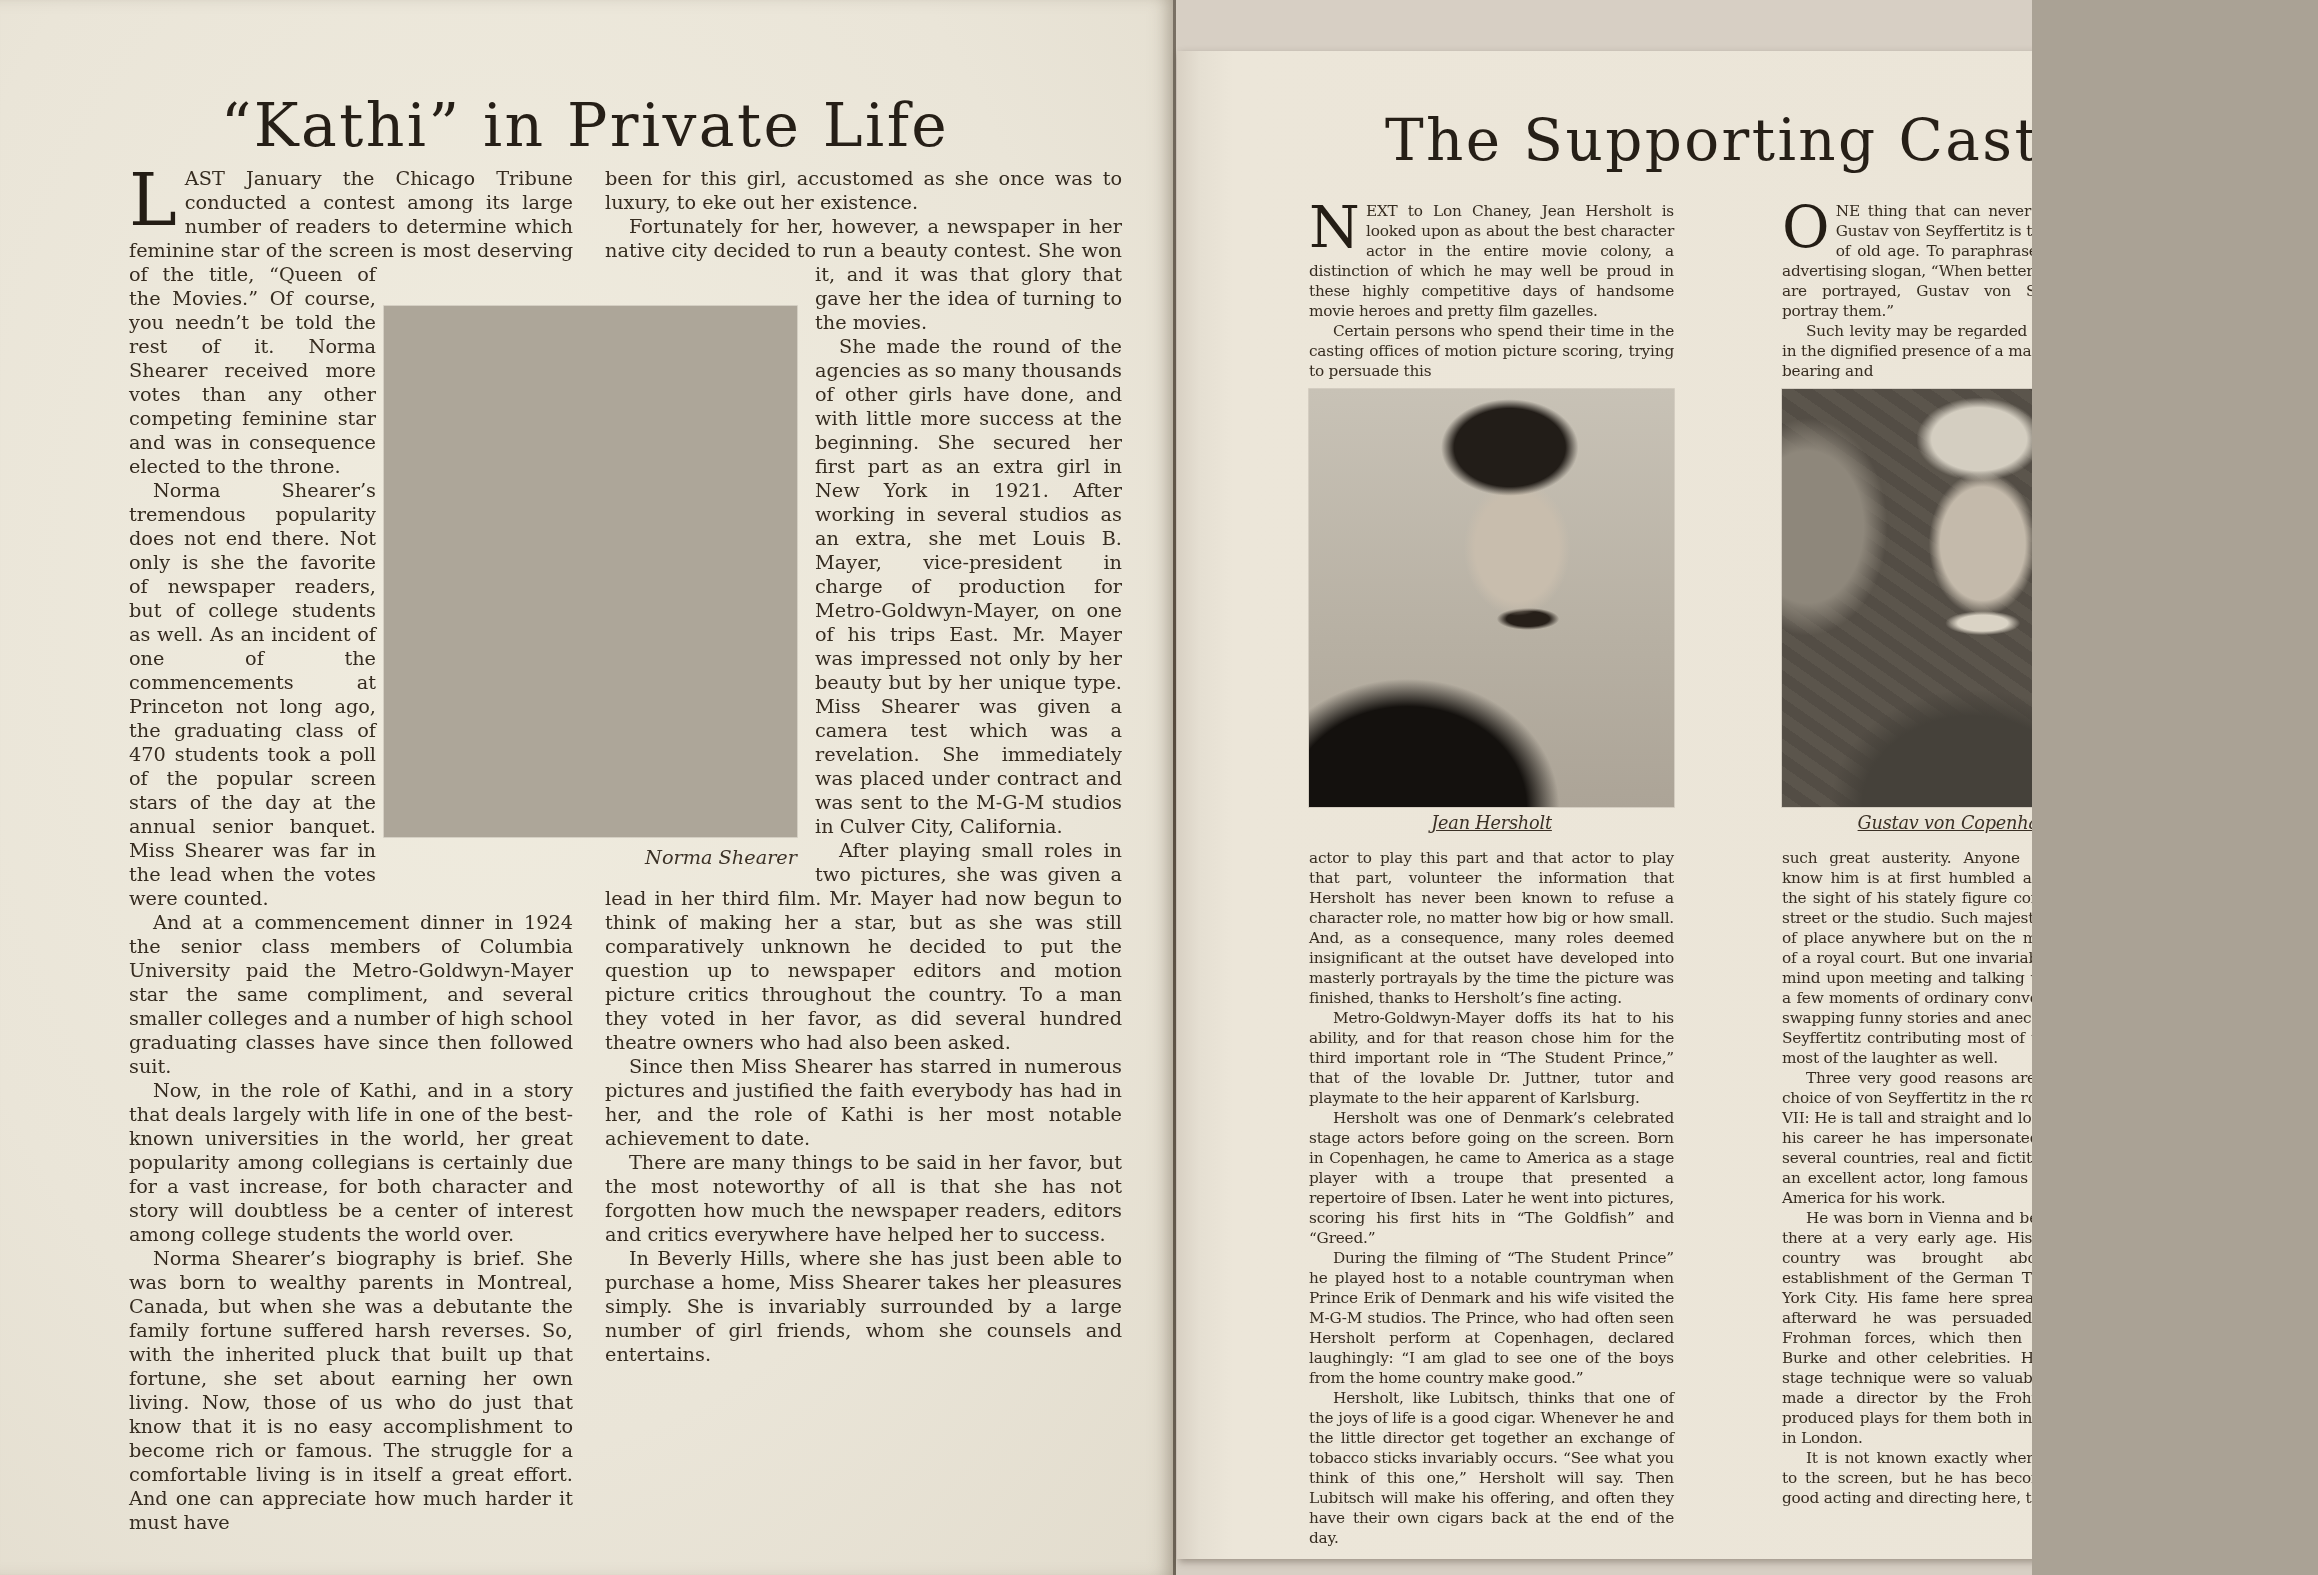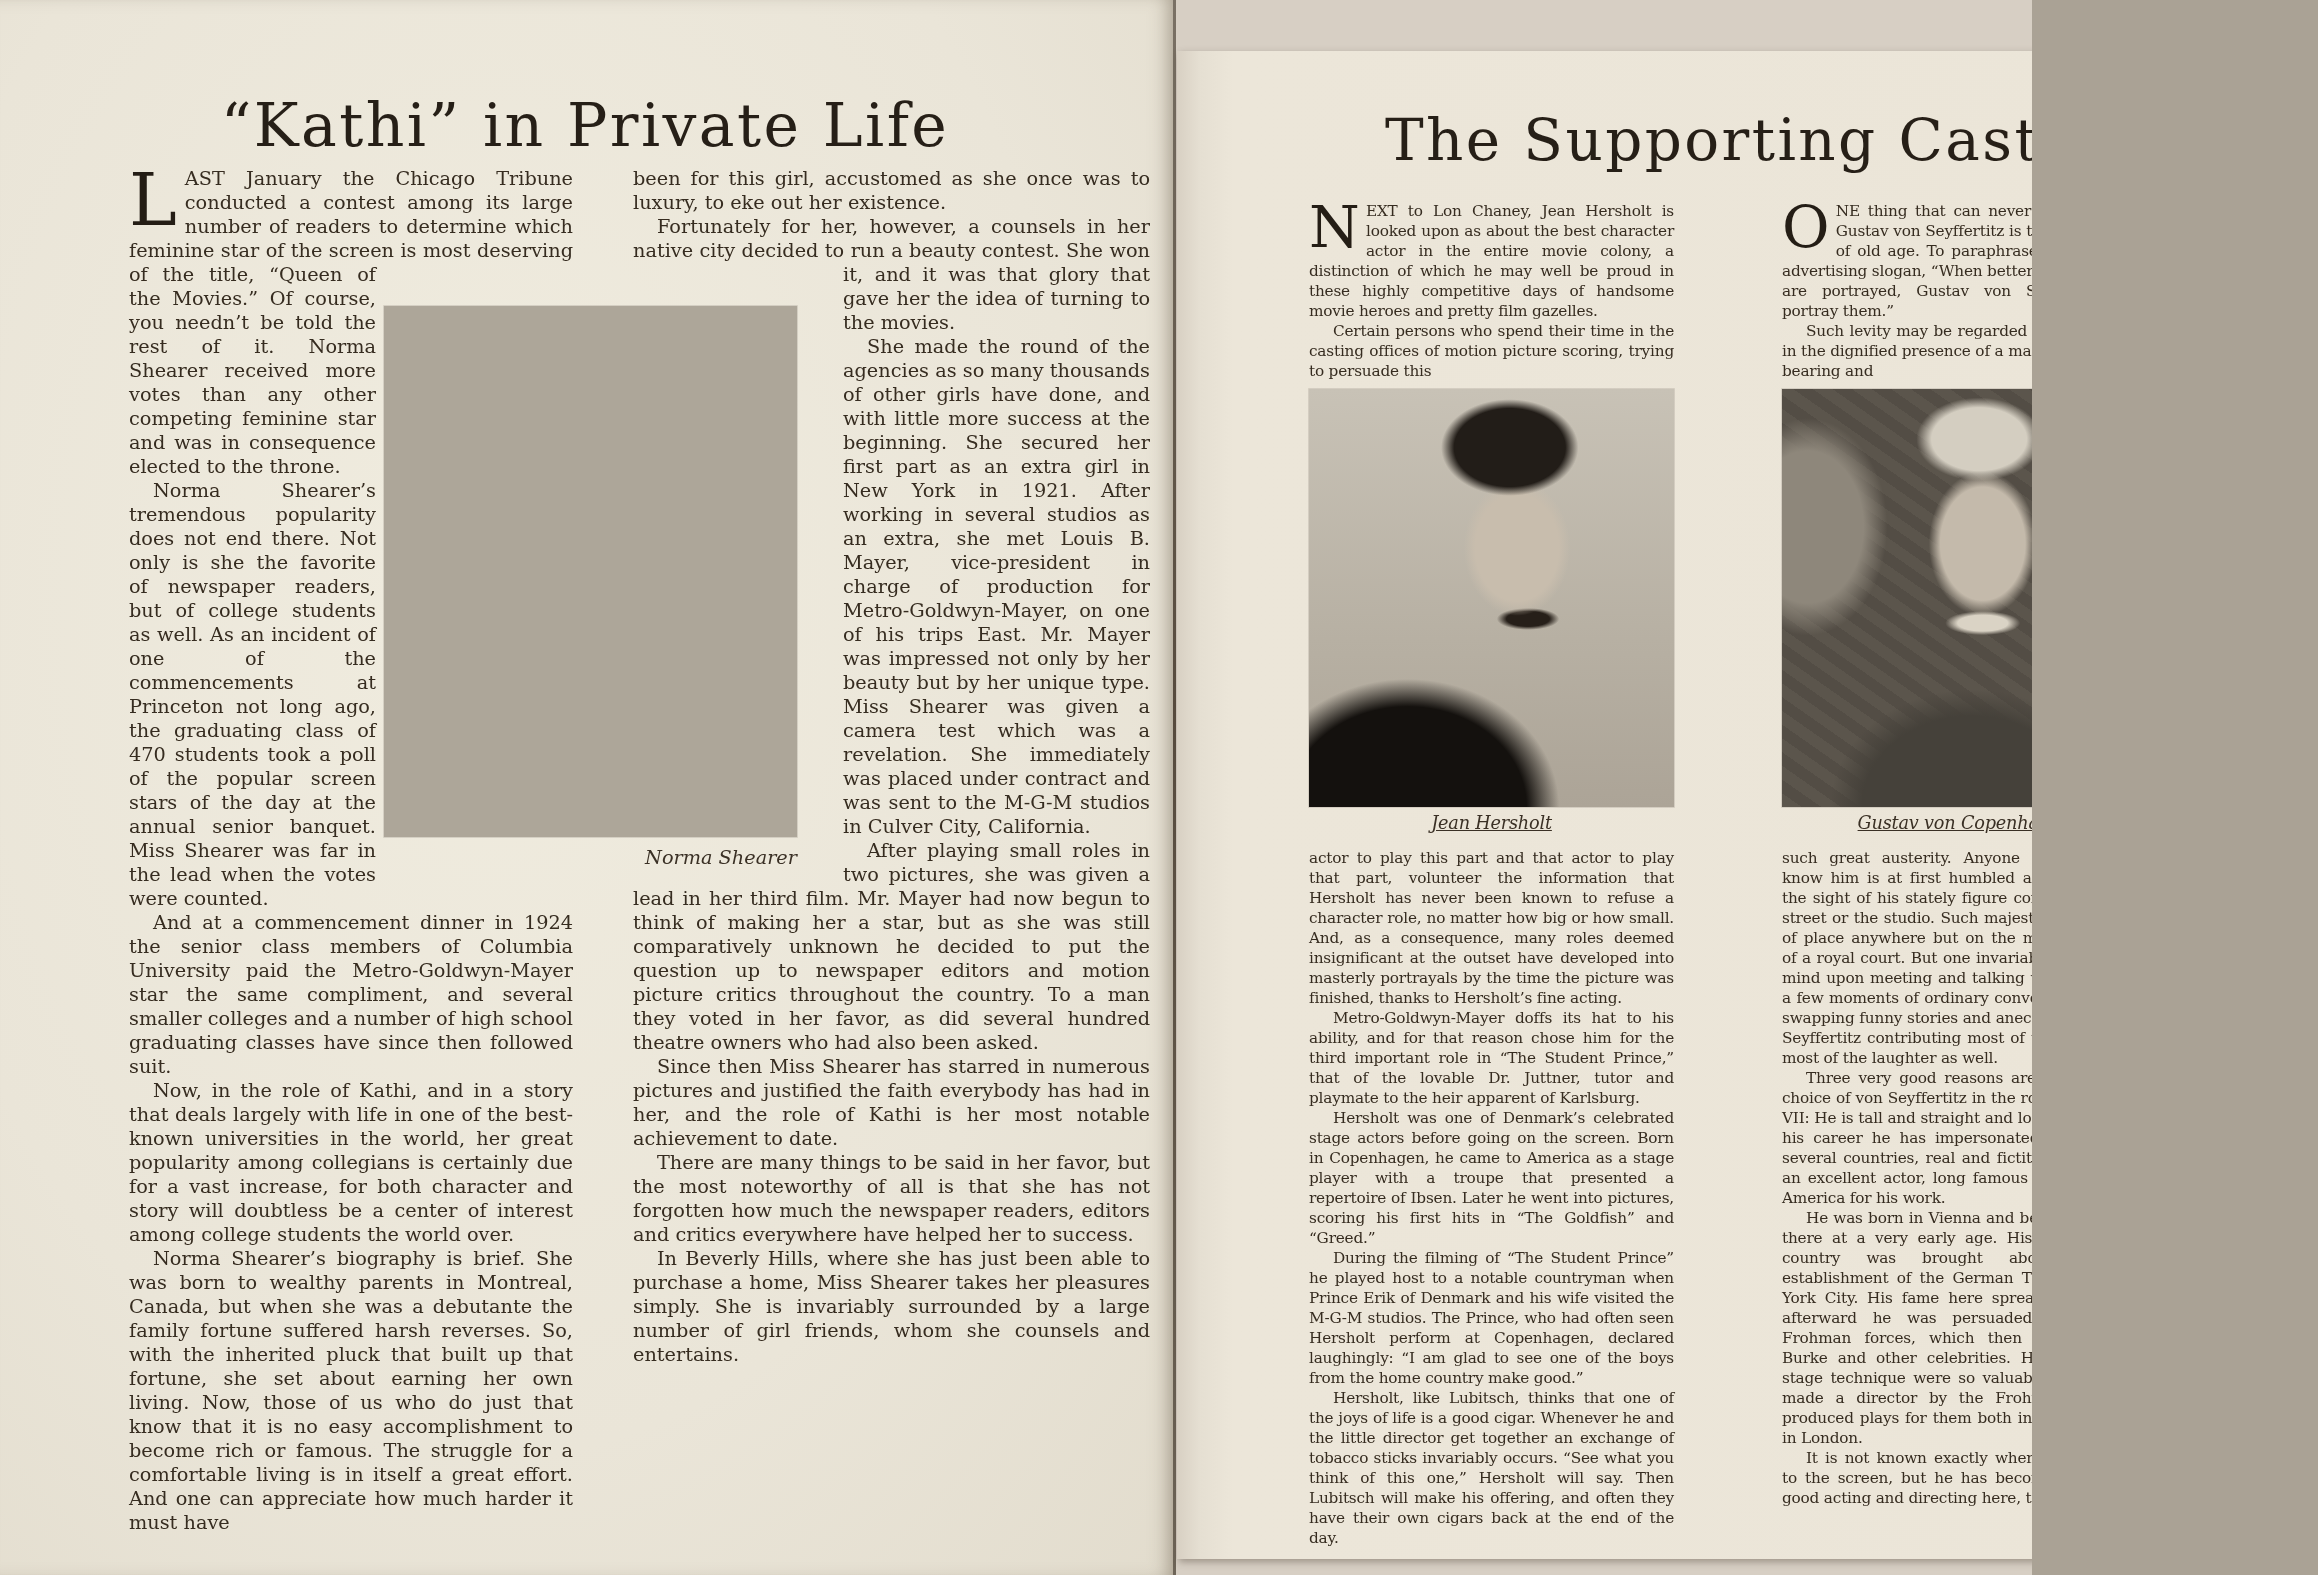--- a/index.html
+++ b/index.html
@@ -29,21 +29,21 @@
   .title {
     position:absolute; text-align:center; color:#261f17;
     letter-spacing:2.4px; white-space:nowrap;
   }
   .title-left  { left:48px;   top:90px; width:1074px; font-size:60px; }
   .title-right { left:1225px; top:106px; width:975px; font-size:58px; }
   
   .col { position:absolute; text-align:justify; }
   .lcol { font-size:19.3px; line-height:24px; }
   .lcol1 { left:129px; top:167px; width:444px; }
-  .lcol2 { left:633px; top:167px; width:517px; }
+  .lcol2 { left:605px; top:167px; width:517px; }
   .rcol { font-size:15.3px; line-height:20px; letter-spacing:-0.2px; }
   .rcol1 { left:1309px; top:201px; width:365px; }
   .rcol2 { left:1782px; top:201px; width:365px; }
   p.para { margin:0; text-indent:24px; }
   p.cont { text-indent:0; }
   .cont-list p:first-child { text-indent:0; }
   .dropcap {
     float:left; font-size:72px; line-height:56px;
     padding:4.8px 8px 0 0; color:#241d15;
   }
@@ -110,21 +110,21 @@
         <p class="para">Now, in the role of Kathi, and in a story that deals largely with life in one of the best-known universities in the world, her great popularity among collegians is certainly due for a vast increase, for both character and story will doubtless be a center of interest among college students the world over.</p>
         <p class="para">Norma Shearer’s biography is brief. She was born to wealthy parents in Montreal, Canada, but when she was a debutante the family fortune suffered harsh reverses. So, with the inherited pluck that built up that fortune, she set about earning her own living. Now, those of us who do just that know that it is no easy accomplishment to become rich or famous. The struggle for a comfortable living is in itself a great effort. And one can appreciate how much harder it must have</p>
       </div>
   </div>
 
   <div class="photo photo-norma"></div>
   <div class="caption caption-norma">Norma Shearer</div>
 
   <div class="col lcol lcol2">
     <p class="para cont">been for this girl, accustomed as she once was to luxury, to eke out her existence.</p>
-    <p class="para"><span>Fortunately for her, however, a counsels in her native city decided to run a beauty </span><span class="spacer-left"></span><span>contest. She won it, and it was that glory that gave her the idea of turning to the movies.</span></p>
+    <p class="para"><span>Fortunately for her, however, a newspaper in her native city decided to run a beauty </span><span class="spacer-left"></span><span>contest. She won it, and it was that glory that gave her the idea of turning to the movies.</span></p>
     <p class="para">She made the round of the agencies as so many thousands of other girls have done, and with little more success at the beginning. She secured her first part as an extra girl in New York in 1921. After working in several studios as an extra, she met Louis B. Mayer, vice-president in charge of production for Metro-Goldwyn-Mayer, on one of his trips East. Mr. Mayer was impressed not only by her beauty but by her unique type. Miss Shearer was given a camera test which was a revelation. She immediately was placed under contract and was sent to the M-G-M studios in Culver City, California.</p>
     <div>
         <p class="para">After playing small roles in two pictures, she was given a lead in her third film. Mr. Mayer had now begun to think of making her a star, but as she was still comparatively unknown he decided to put the question up to newspaper editors and motion picture critics throughout the country. To a man they voted in her favor, as did several hundred theatre owners who had also been asked.</p>
         <p class="para">Since then Miss Shearer has starred in numerous pictures and justified the faith everybody has had in her, and the role of Kathi is her most notable achievement to date.</p>
         <p class="para">There are many things to be said in her favor, but the most noteworthy of all is that she has not forgotten how much the newspaper readers, editors and critics everywhere have helped her to success.</p>
         <p class="para">In Beverly Hills, where she has just been able to purchase a home, Miss Shearer takes her pleasures simply. She is invariably surrounded by a large number of girl friends, whom she counsels and entertains.</p>
       </div>
   </div>
 
   <div class="title title-right">The Supporting Cast</div>

